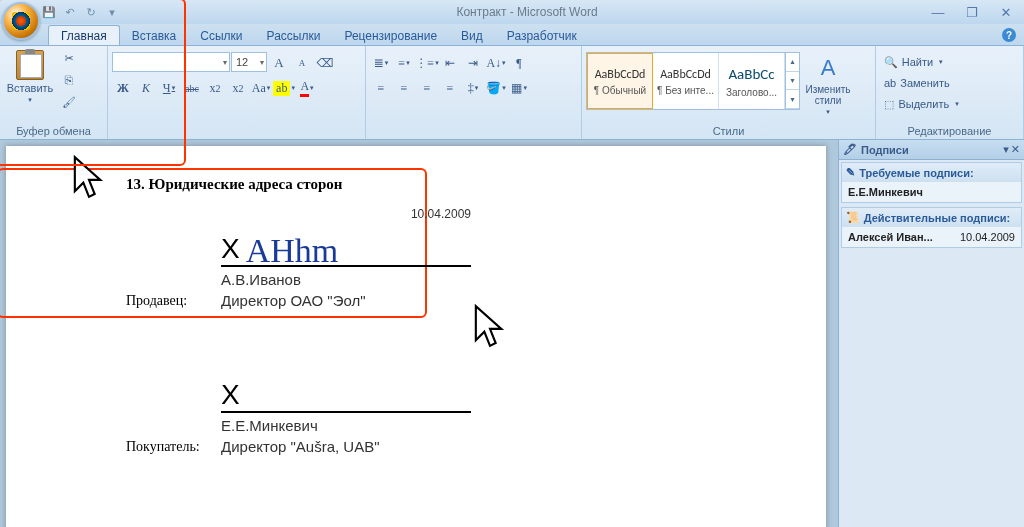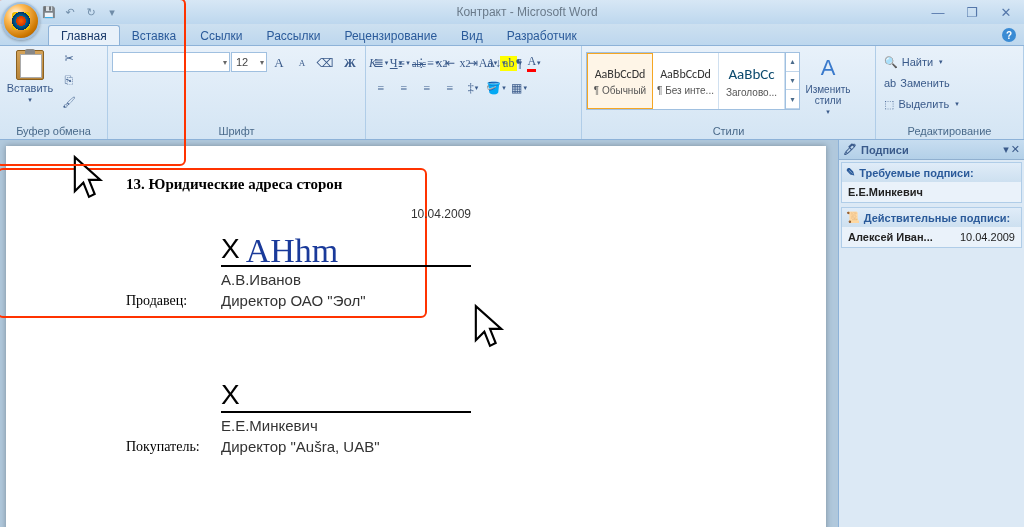--- a/index.html
+++ b/index.html
@@ -123,21 +123,21 @@
           </div>
         <div class="sm-btn">
             <span>🖌</span>
           </div>
       </div>
     </div>
     <div class="group-label">Буфер обмена</div>
   </div>
 
   <div class="group" style="width:258px">
-    <div class="group-body" style="flex-direction:row;gap:3px;padding-top:4px">
+    <div class="group-body" style="flex-direction:column;gap:3px;padding-top:4px">
       <div class="btn-row">
         <div class="combo" style="width:118px"></div>
         <div class="combo" style="width:36px">12</div>
         <div class="tb">
             <span style="font-size:13px">A</span>
           </div>
         <div class="tb">
             <span style="font-size:9px">A</span>
           </div>
         <div class="tb">
@@ -153,21 +153,20 @@
         <div class="tb">x<sup>2</sup></div>
         <div class="tb split">Aa</div>
         <div class="tb split">
             <span style="background:#ffff00;padding:0 3px">ab</span>
           </div>
         <div class="tb split">
             <span style="border-bottom:3px solid red">A</span>
           </div>
       </div>
     </div>
-    <div class="group-label">Шрифт</div>
   </div>
 
   <div class="group" style="width:216px">
     <div class="group-body" style="flex-direction:column;gap:3px;padding-top:4px">
       <div class="btn-row">
         <div class="tb split">
             <span>≣</span>
           </div>
         <div class="tb split">
             <span>≡</span>

